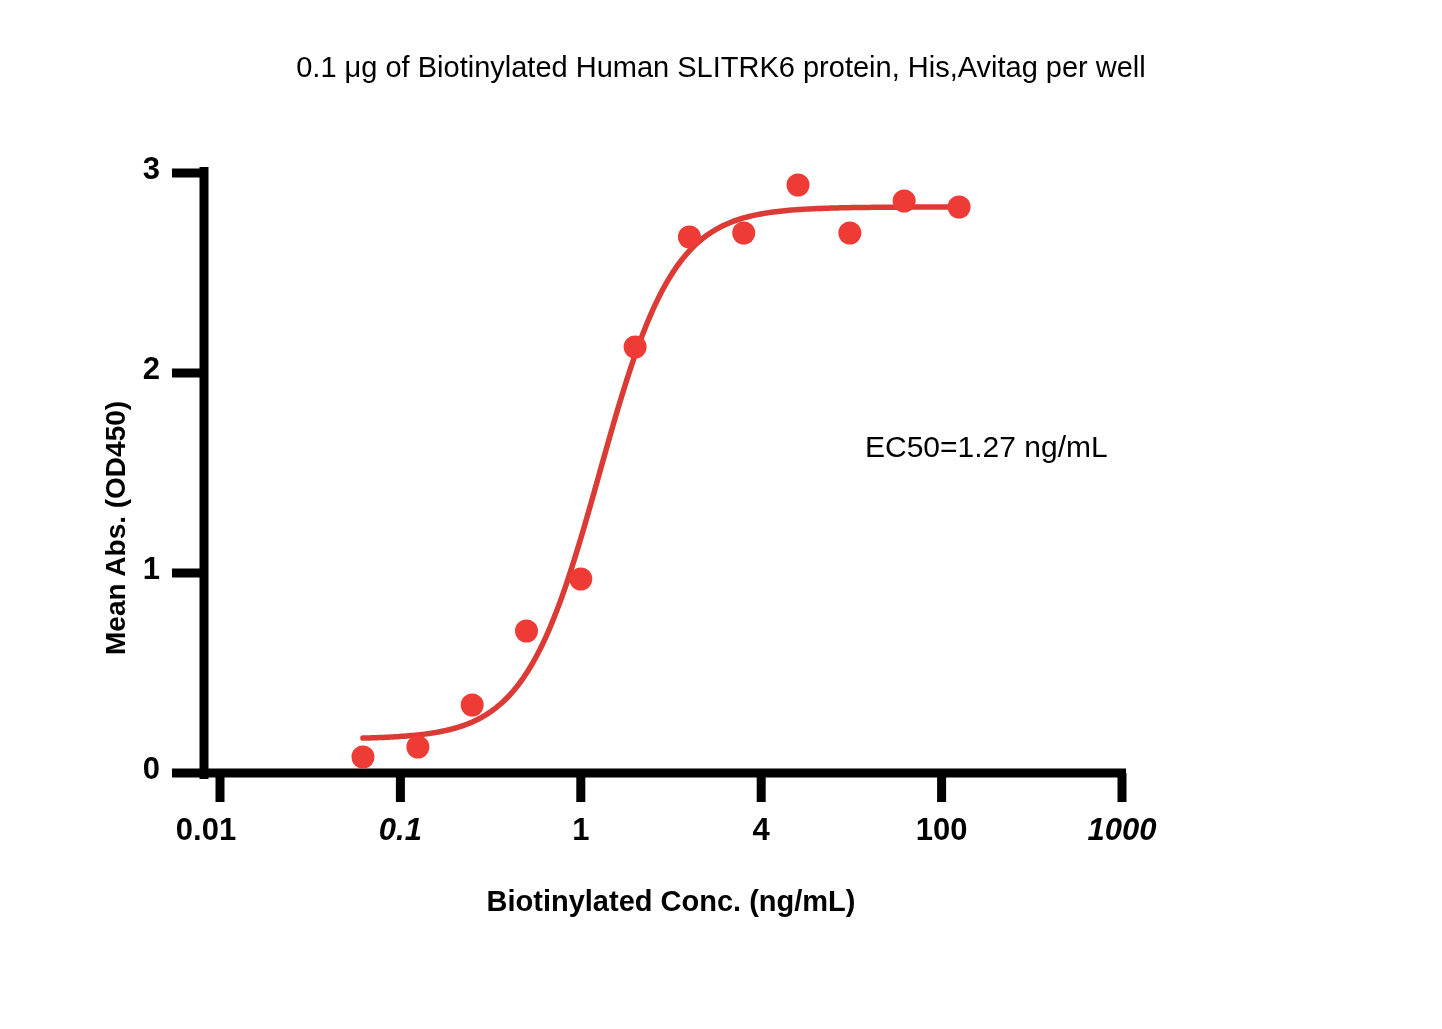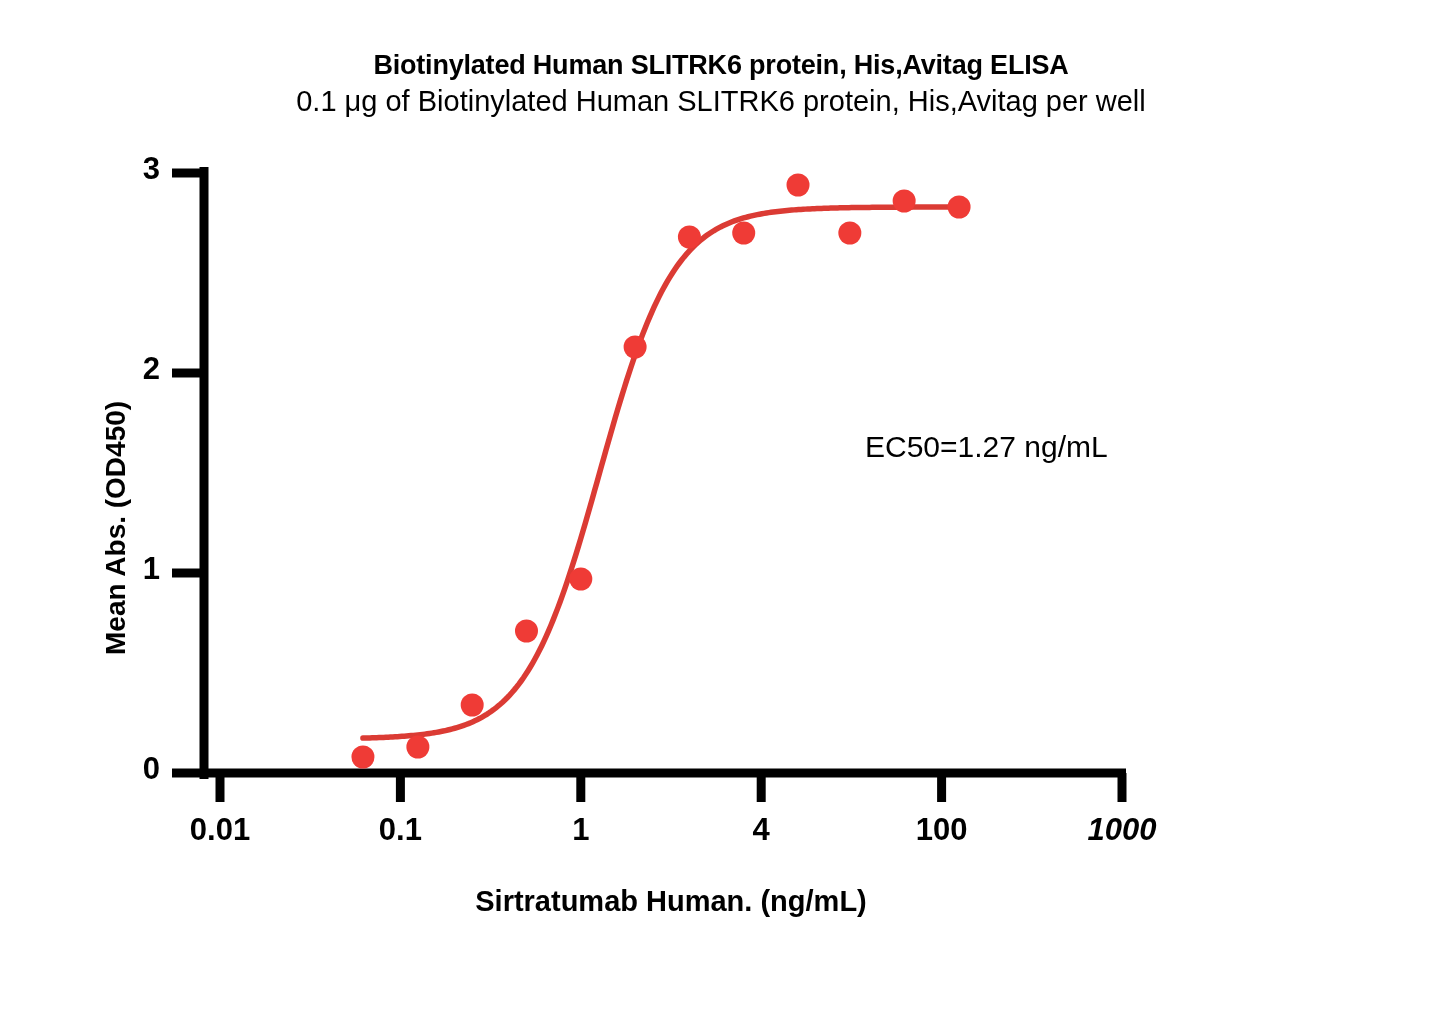--- a/index.html
+++ b/index.html
@@ -96,21 +96,20 @@
     color: #000;
     white-space: nowrap;
   }
 </style>
 </head>
 <body>
 
 <div id="figure">
 
   <div class="title-block">
-    <div class="chart-title">Biotinylated Human SLITRK6 protein, His,Avitag ELISA</div>
     <div class="chart-subtitle">0.1 μg of Biotinylated Human SLITRK6 protein, His,Avitag per well</div>
   </div>
 
   <svg id="plot-svg" width="1442" height="1029">
 
     <g>
       <line id="y-axis-line" x1="204" y1="167" x2="204" y2="779" stroke="#000000" stroke-width="9"></line>
       <line id="x-axis-line" x1="200" y1="773" x2="1126" y2="773" stroke="#000000" stroke-width="9"></line>
     </g>
     <g id="y-ticks">
@@ -146,28 +145,28 @@
       </g>
   </svg>
 
   <div id="y-tick-labels">
       <div class="tick-label-y" style="left: 110px; top: 751px;">0</div>
       <div class="tick-label-y" style="left: 110px; top: 551px;">1</div>
       <div class="tick-label-y" style="left: 110px; top: 351px;">2</div>
       <div class="tick-label-y" style="left: 110px; top: 151px;">3</div>
     </div>
   <div id="x-tick-labels">
-      <div class="tick-label-x" style="left: 130px; top: 812px; width: 180px;">0.01</div>
-      <div class="tick-label-x" style="left: 310.4px; top: 812px; width: 180px;">0.1</div>
+      <div class="tick-label-x" style="left: 116px; top: 812px; width: 180px;">0.01</div>
+      <div class="tick-label-x" style="left: 310.4px; top: 812px; width: 180px; font-style: italic;">0.1</div>
       <div class="tick-label-x" style="left: 490.8px; top: 812px; width: 180px;">1</div>
       <div class="tick-label-x" style="left: 671.2px; top: 812px; width: 180px;">4</div>
       <div class="tick-label-x" style="left: 851.6px; top: 812px; width: 180px; text-align: center;">100</div>
       <div class="tick-label-x" style="left: 1032px; top: 812px; width: 180px; font-style: italic;">1000</div>
     </div>
 
   <div class="ylabel">Mean Abs. (OD450)</div>
-  <div class="xlabel">Sirtratumab Human. (ng/mL)</div>
+  <div class="xlabel">Biotinylated Conc. (ng/mL)</div>
 
   <div id="annotations">
       <div class="annotation" style="left: 865px; top: 430px;">EC50=1.27 ng/mL</div>
     </div>
 
 </div>
 
 </body></html>

